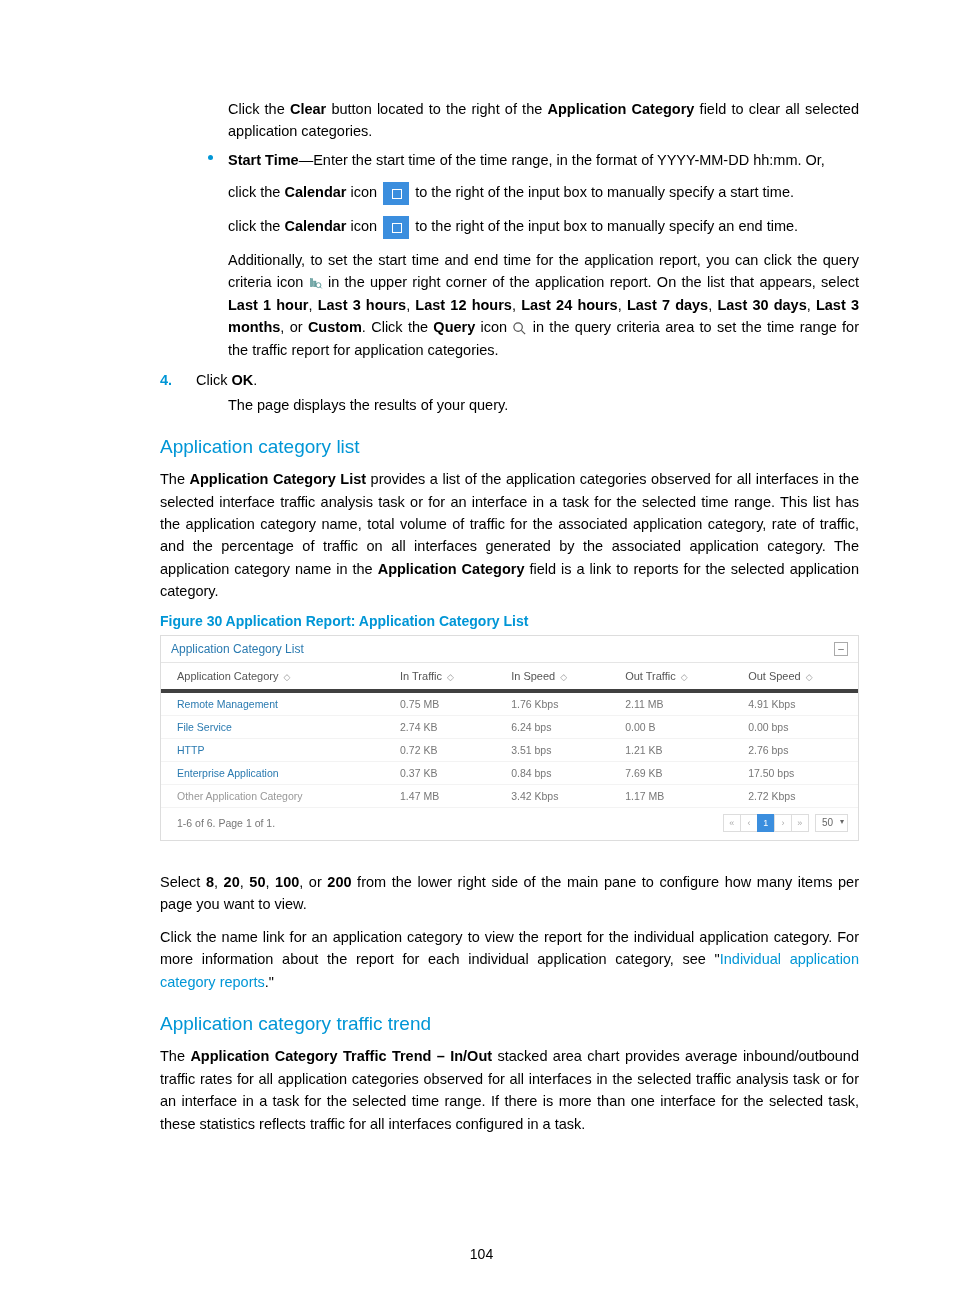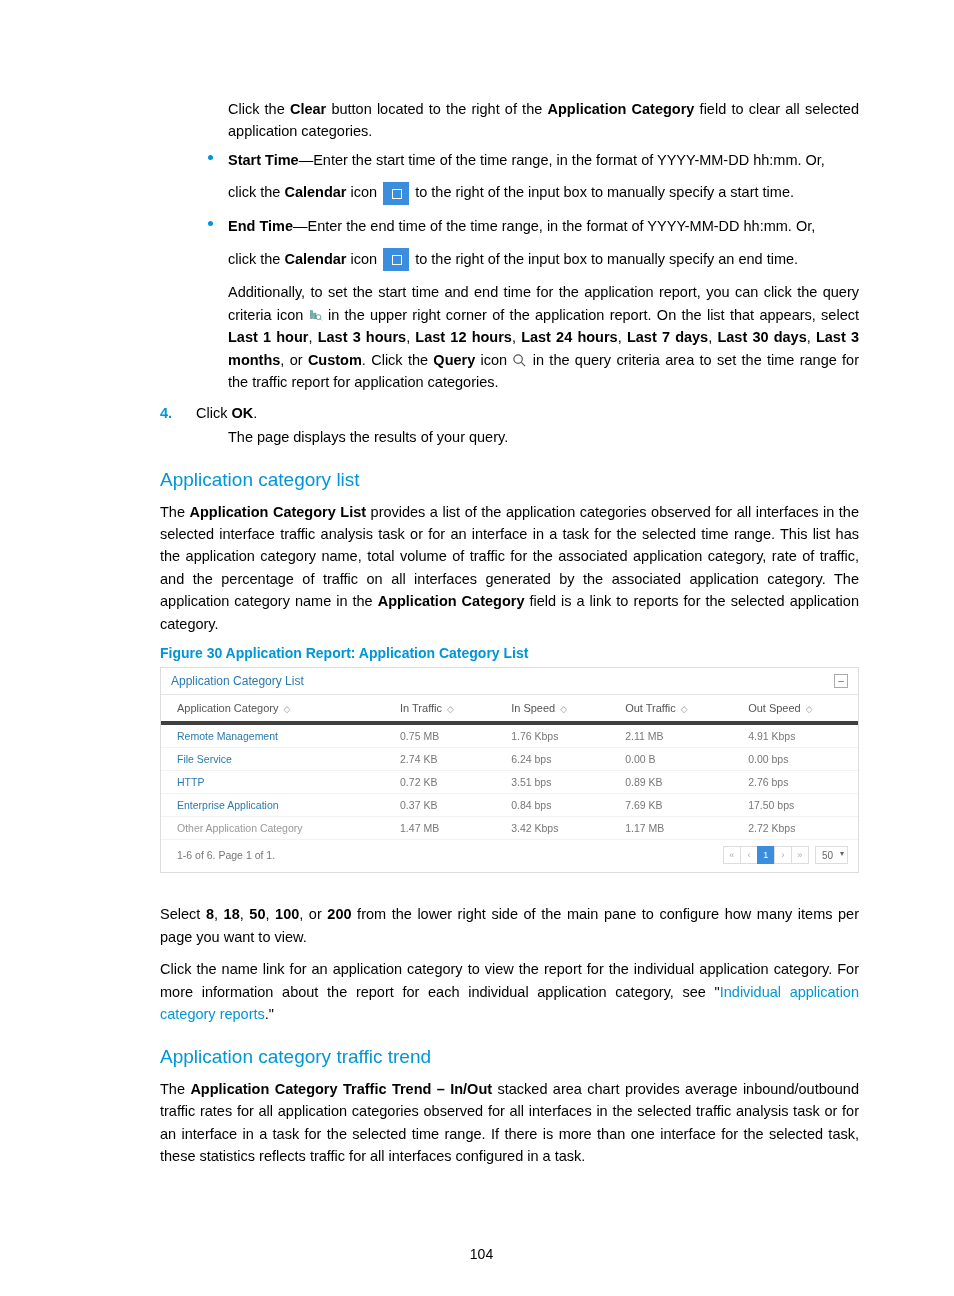--- a/index.html
+++ b/index.html
@@ -222,24 +222,20 @@
   </div>
 
   <div class="bullet-row">
     <span class="bullet-dot"></span>
     <b>Start Time</b><span>—Enter the start time of the time range, in the format of YYYY-MM-DD hh:mm. Or,</span>
   </div>
   <div class="bullet-cont" style="margin-top:10px;margin-bottom:10px;">
     <span>click the </span><b>Calendar</b><span> icon </span><span class="cal-icon"></span><span> to the right of the input box to manually specify a start time.</span>
   </div>
 
-  <div class="bullet-row">
-    <span class="bullet-dot"></span>
-    <b>End Time</b><span>—Enter the end time of the time range, in the format of YYYY-MM-DD hh:mm. Or,</span>
-  </div>
   <div class="bullet-cont" style="margin-top:10px;margin-bottom:10px;">
     <span>click the </span><b>Calendar</b><span> icon </span><span class="cal-icon"></span><span> to the right of the input box to manually specify an end time.</span>
   </div>
   <div class="bullet-cont" id="extra-block">Additionally, to set the start time and end time for the application report, you can click the query criteria icon <svg class="criteria-icon" viewBox="0 0 16 16">
         <rect x="1" y="2" width="3" height="10" fill="#7aa" stroke="#488" stroke-width="0.5"></rect>
         <rect x="5" y="5" width="3" height="7" fill="#7aa" stroke="#488" stroke-width="0.5"></rect>
         <circle cx="11" cy="10" r="3" fill="none" stroke="#488" stroke-width="1"></circle>
         <line x1="13" y1="12" x2="15" y2="14" stroke="#488" stroke-width="1"></line>
       </svg> in the upper right corner of the application report. On the list that appears, select <b>Last 1 hour</b>, <b>Last 3 hours</b>, <b>Last 12 hours</b>, <b>Last 24 hours</b>, <b>Last 7 days</b>, <b>Last 30 days</b>, <b>Last 3 months</b>, or <b>Custom</b>. Click the <b>Query</b> icon <svg class="query-icon" viewBox="0 0 16 16">
         <circle cx="6.5" cy="6.5" r="4.5" fill="none" stroke="#555" stroke-width="1.3"></circle>
@@ -287,21 +283,21 @@
             <td class="link-cell">File Service</td>
             <td>2.74 KB</td>
             <td>6.24 bps</td>
             <td>0.00 B</td>
             <td>0.00 bps</td>
           </tr>
           <tr>
             <td class="link-cell">HTTP</td>
             <td>0.72 KB</td>
             <td>3.51 bps</td>
-            <td>0.89 KB</td>
+            <td>1.21 KB</td>
             <td>2.76 bps</td>
           </tr>
           <tr>
             <td class="link-cell">Enterprise Application</td>
             <td>0.37 KB</td>
             <td>0.84 bps</td>
             <td>7.69 KB</td>
             <td>17.50 bps</td>
           </tr>
           <tr>
@@ -319,21 +315,21 @@
         <span class="pgbtn">«</span>
         <span class="pgbtn">‹</span>
         <span class="pgbtn active">1</span>
         <span class="pgbtn">›</span>
         <span class="pgbtn">»</span>
         <span class="pgselect">50</span>
       </span>
     </div>
   </div>
 
-  <div class="para" id="para2" style="margin-top:30px;">Select <b>8</b>, <b>18</b>, <b>50</b>, <b>100</b>, or <b>200</b> from the lower right side of the main pane to configure how many items per page you want to view.</div>
+  <div class="para" id="para2" style="margin-top:30px;">Select <b>8</b>, <b>20</b>, <b>50</b>, <b>100</b>, or <b>200</b> from the lower right side of the main pane to configure how many items per page you want to view.</div>
 
   <div class="para">
     <span>Click the name link for an application category to view the report for the individual application category. For more information about the report for each individual application category, see "</span><span class="link">Individual application category reports</span><span>."</span>
   </div>
 
   <div class="section-h">Application category traffic trend</div>
 
   <div class="para">
     <span>The </span><b>Application Category Traffic Trend – In/Out</b><span> stacked area chart provides average inbound/outbound traffic rates for all application categories observed for all interfaces in the selected traffic analysis task or for an interface in a task for the selected time range. If there is more than one interface for the selected task, these statistics reflects traffic for all interfaces configured in a task.</span>
   </div>

